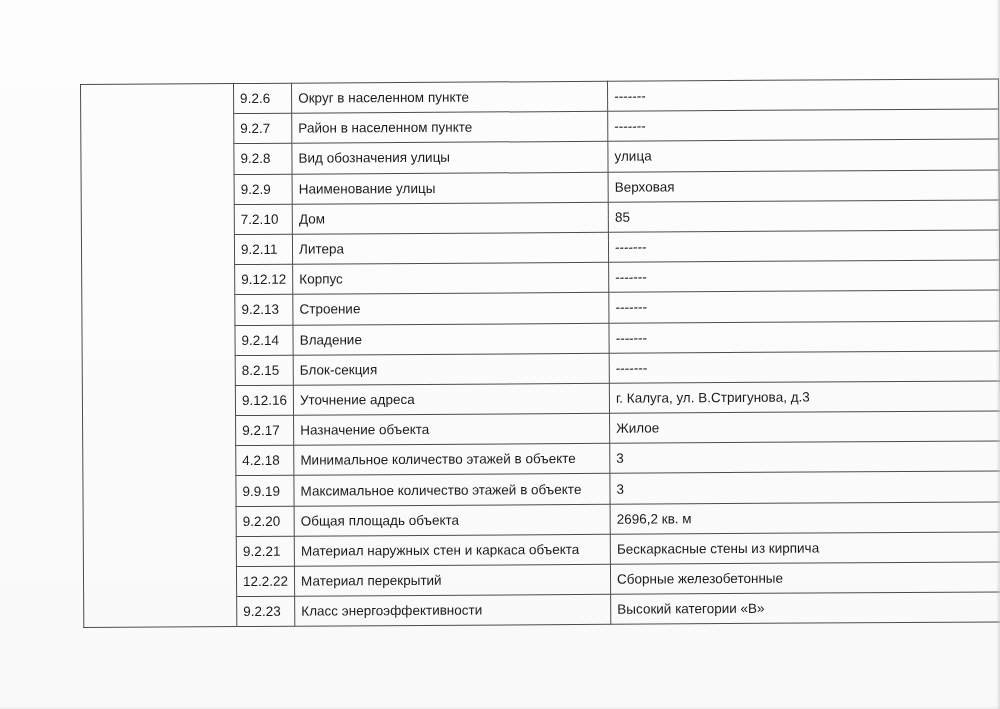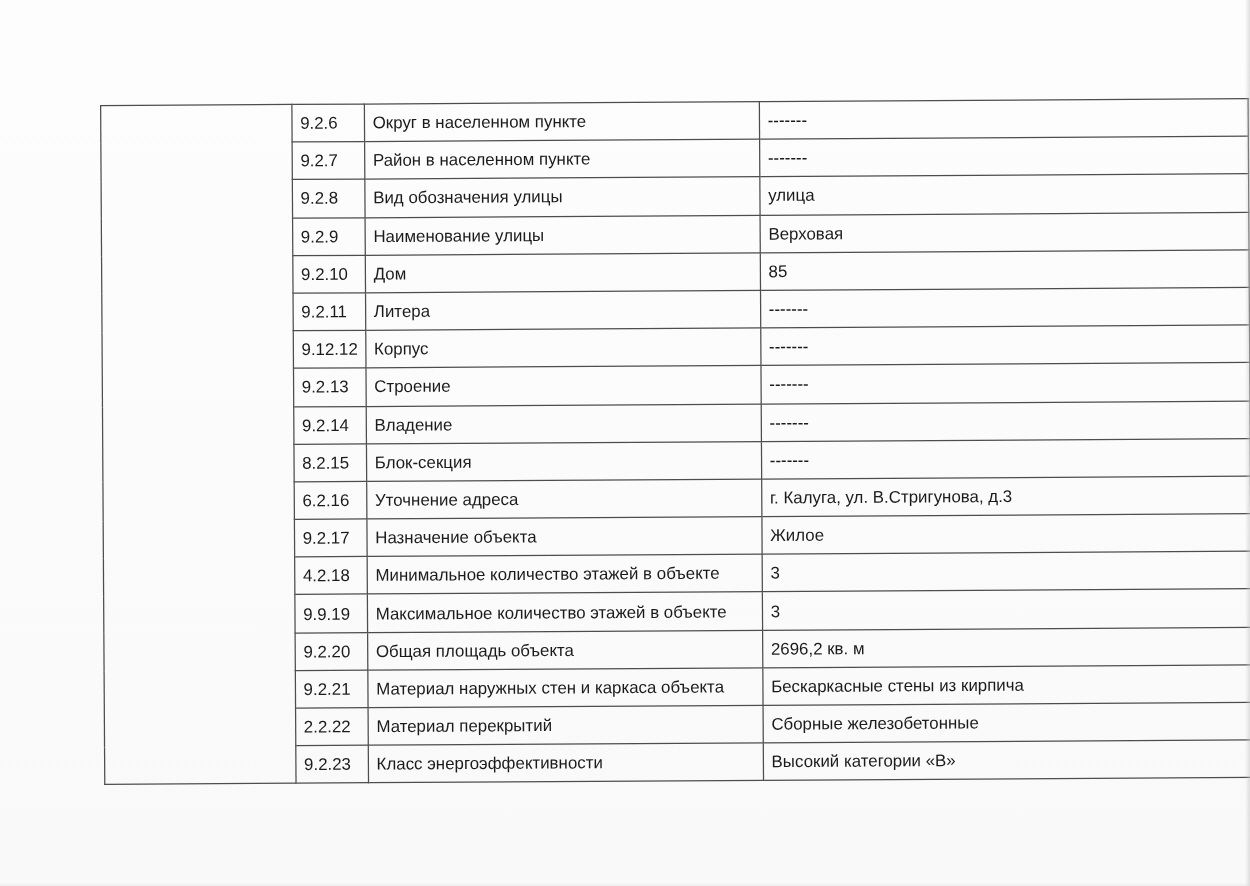--- a/index.html
+++ b/index.html
@@ -85,21 +85,21 @@
             <td class="col-num">9.2.8</td>
             <td class="col-label">Вид обозначения улицы</td>
             <td class="col-value">улица</td>
           </tr>
           <tr>
             <td class="col-num">9.2.9</td>
             <td class="col-label">Наименование улицы</td>
             <td class="col-value">Верховая</td>
           </tr>
           <tr>
-            <td class="col-num">9.2.10</td>
+            <td class="col-num">7.2.10</td>
             <td class="col-label">Дом</td>
             <td class="col-value">85</td>
           </tr>
           <tr>
             <td class="col-num">9.2.11</td>
             <td class="col-label">Литера</td>
             <td class="col-value">-------</td>
           </tr>
           <tr>
             <td class="col-num">9.12.12</td>
@@ -115,21 +115,21 @@
             <td class="col-num">9.2.14</td>
             <td class="col-label">Владение</td>
             <td class="col-value">-------</td>
           </tr>
           <tr>
             <td class="col-num">8.2.15</td>
             <td class="col-label">Блок-секция</td>
             <td class="col-value">-------</td>
           </tr>
           <tr>
-            <td class="col-num">6.2.16</td>
+            <td class="col-num">9.12.16</td>
             <td class="col-label">Уточнение адреса</td>
             <td class="col-value">г. Калуга, ул. В.Стригунова, д.3</td>
           </tr>
           <tr>
             <td class="col-num">9.2.17</td>
             <td class="col-label">Назначение объекта</td>
             <td class="col-value">Жилое</td>
           </tr>
           <tr>
             <td class="col-num">4.2.18</td>
@@ -145,21 +145,21 @@
             <td class="col-num">9.2.20</td>
             <td class="col-label">Общая площадь объекта</td>
             <td class="col-value">2696,2 кв. м</td>
           </tr>
           <tr>
             <td class="col-num">9.2.21</td>
             <td class="col-label">Материал наружных стен и каркаса объекта</td>
             <td class="col-value">Бескаркасные стены из кирпича</td>
           </tr>
           <tr>
-            <td class="col-num">2.2.22</td>
+            <td class="col-num">12.2.22</td>
             <td class="col-label">Материал перекрытий</td>
             <td class="col-value">Сборные железобетонные</td>
           </tr>
           <tr>
             <td class="col-num">9.2.23</td>
             <td class="col-label">Класс энергоэффективности</td>
             <td class="col-value">Высокий категории «В»</td>
           </tr>
         </tbody>
     </table>

